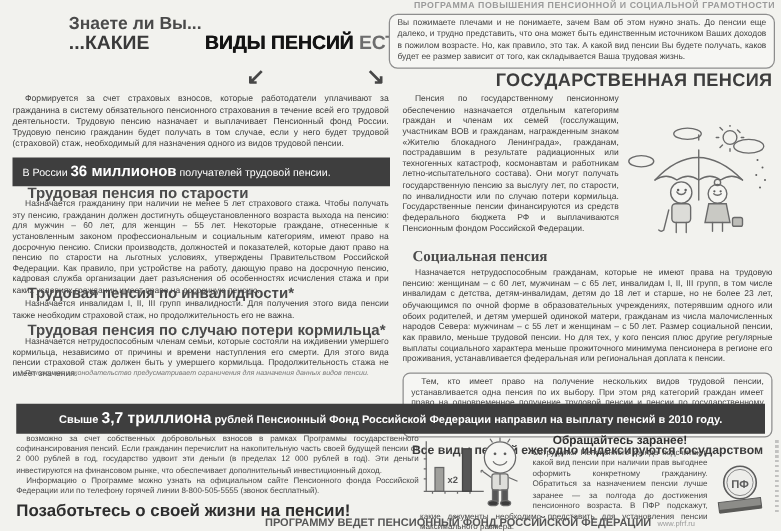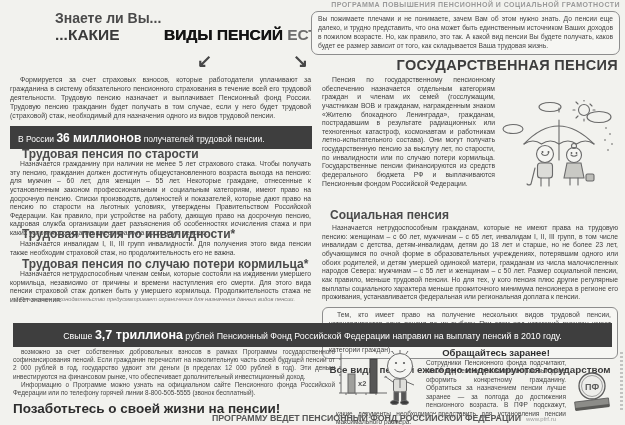--- a/index.html
+++ b/index.html
@@ -34,28 +34,28 @@
   .stat-bar .big{font-size:12px;font-weight:bold;}
   .sub-title{font-size:12px;font-weight:bold;color:#4b4b4b;}
   .pos-abs{position:absolute;margin:0;}
   .body-p{font-size:6.8px;line-height:1.27;text-indent:10px;color:#3f3f3f;margin:0;}
   .footnote{position:absolute;left:16px;top:296px;width:290px;font-size:5.7px;font-style:italic;color:#787878;}
   
   .right-col{position:absolute;left:322px;top:57px;width:296px;}
   .right-col h2{margin:0 0 3px 0;text-align:right;}
   .umbrella-float{float:right;width:118px;height:90px;margin:24px 0 2px 5px;}
   .right-col .intro{margin:0;}
-  .social-title{margin:20px 0 2px 8px;}
+  .social-title{margin:10px 0 2px 8px;font-family:Liberation Serif, serif;}
   .combo-box{border:1.5px solid #8d8d8d;border-radius:6px;background:#f6f6f3;
     padding:3px 6px;margin-top:5px;font-size:6.8px;line-height:1.3;text-indent:8px;color:#454545;}
   .indexation{text-align:center;font-weight:bold;font-size:9.8px;margin-top:5px;color:#3c3c3c;}
   
   .banner{position:absolute;left:13px;top:323px;width:599px;background:#3e3e3e;color:#fff;
     text-align:center;padding:2px 0 4px 0;}
-  .banner .sm{font-size:8.8px;font-weight:normal;}
+  .banner .sm{font-size:8.8px;font-weight:bold;}
   .banner .big{font-size:12.5px;font-weight:bold;}
   
   .bottom-left{position:absolute;left:13px;top:348px;width:322px;}
   .bottom-left h3{font-size:8px;font-weight:bold;margin:0 0 1px 10px;color:#3d3d3d;}
   .bottom-left p{font-size:6.4px;line-height:1.28;text-indent:8px;color:#474747;margin:0;}
   .slogan{font-size:13.5px;font-weight:bold;color:#2e2e2e;margin-top:4px;}
   
   .bottom-right{position:absolute;left:336px;top:347px;width:278px;}
   .chartboy-float{float:left;width:86px;height:58px;margin:2px 4px 0 0;}
   .pfr-float{float:right;width:44px;height:42px;margin:24px 0 0 4px;}

